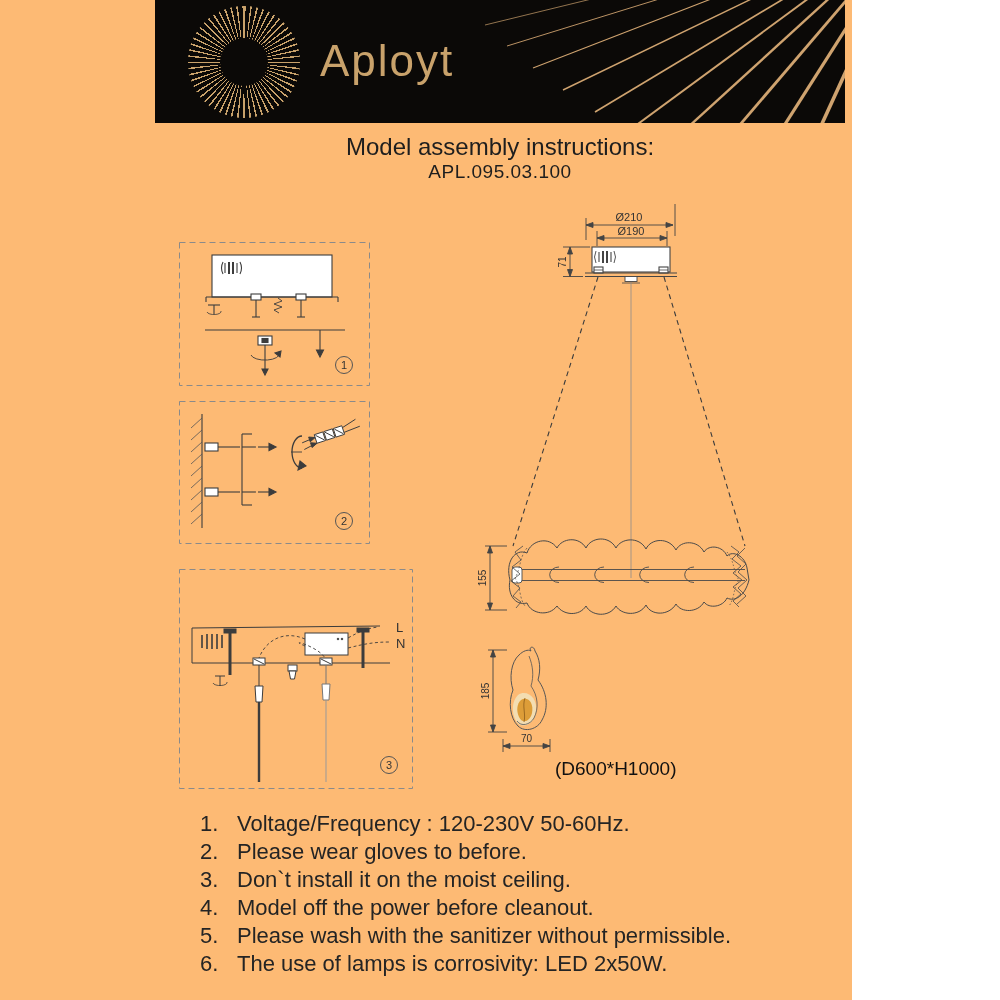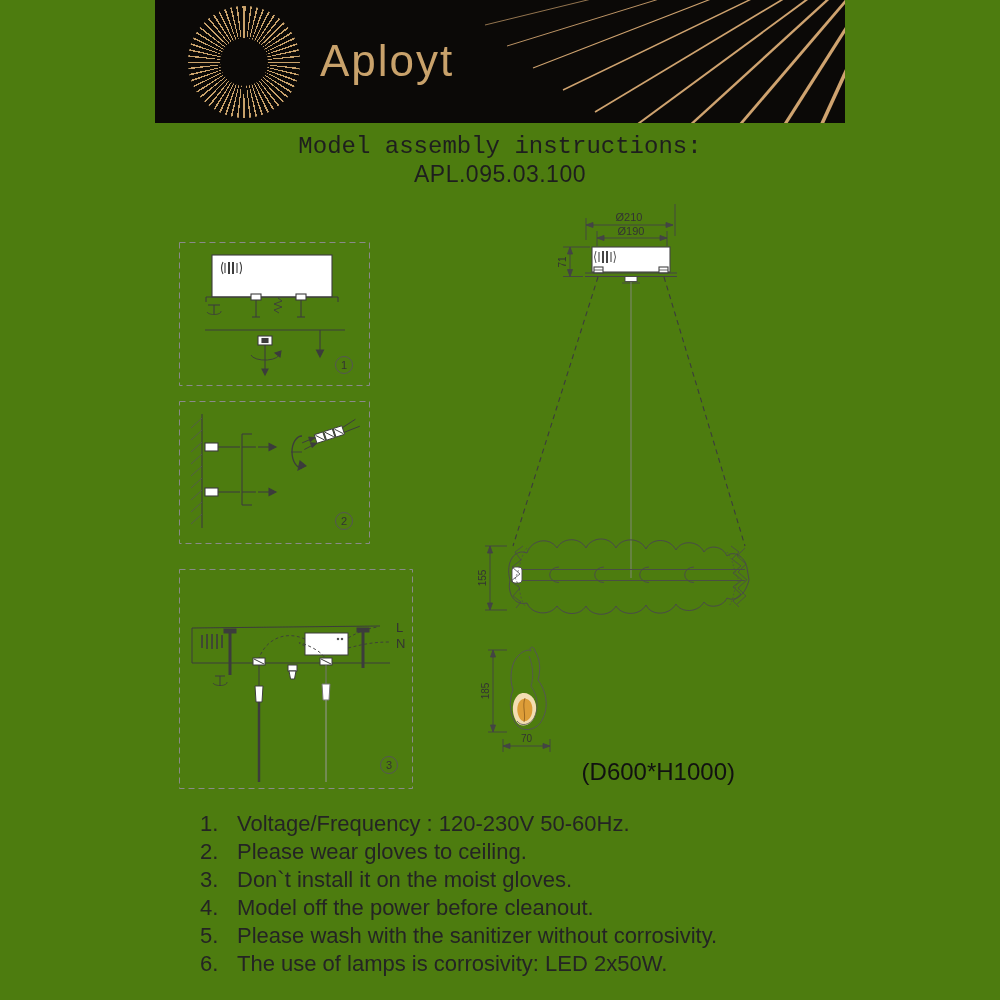--- a/index.html
+++ b/index.html
@@ -1,34 +1,34 @@
 <!DOCTYPE html>
 <html><head>
 <meta charset="utf-8">
 <style>
   html,body{margin:0;padding:0;background:#ffffff;}
-  .canvas{position:relative;width:1000px;height:1000px;background:#4d7c0f;overflow:hidden;
+  .canvas{position:relative;width:852px;height:1000px;background:#fdba74;overflow:hidden;
           font-family:"Liberation Sans",sans-serif;color:#222;}
   
   .banner{position:absolute;left:155px;top:0;width:690px;height:123px;background:#0b0907;overflow:hidden;}
   .sunburst{position:absolute;left:33px;top:6px;width:112px;height:112px;border-radius:50%;
             background:repeating-conic-gradient(#c9a26b 0deg 1.7deg,transparent 1.7deg 6.4deg);}
   .sunburst-hole{position:absolute;left:65px;top:38px;width:48px;height:48px;border-radius:50%;background:#0b0907;}
   .brand{position:absolute;left:165px;top:36px;font-size:44px;letter-spacing:2px;color:#c9a26b;font-weight:400;}
   .fan{position:absolute;left:0;top:0;}
   
-  .title{position:absolute;left:155px;top:133px;width:690px;text-align:center;font-size:24px;color:#1e1e1e;font-family:Liberation Mono, monospace;}
-  .model{position:absolute;left:155px;top:161px;width:690px;text-align:center;font-size:23px;color:#1e1e1e;letter-spacing:.5px;}
+  .title{position:absolute;left:155px;top:133px;width:690px;text-align:center;font-size:24px;color:#1e1e1e;}
+  .model{position:absolute;left:155px;top:161px;width:690px;text-align:center;font-size:19px;color:#1e1e1e;letter-spacing:.5px;}
   
   .fig{position:absolute;}
   #fig1{left:178px;top:241px;}
   #fig2{left:178px;top:400px;}
   #fig3{left:178px;top:568px;}
   #maindraw{left:455px;top:190px;}
-  .caption{position:absolute;left:555px;top:758px;width:180px;text-align:right;font-size:24px;color:#111;}
+  .caption{position:absolute;left:555px;top:758px;width:180px;text-align:left;font-size:19px;color:#111;}
   
   .instructions{position:absolute;left:200px;top:810px;margin:0;padding:0;list-style:none;
                 font-size:22px;color:#242424;}
   .instructions li{display:flex;line-height:28px;}
   .instructions .num{width:37px;flex:0 0 37px;}
   svg text{font-family:"Liberation Sans",sans-serif;fill:#333;}
 </style>
 </head>
 <body>
 
@@ -315,33 +315,33 @@
 
   <div class="caption">(D600*H1000)</div>
 
   <ol class="instructions">
     <li>
       <span class="num">1.</span>
       <span>Voltage/Frequency : 120-230V 50-60Hz.</span>
     </li>
     <li>
       <span class="num">2.</span>
-      <span>Please wear gloves to ceiling.</span>
+      <span>Please wear gloves to before.</span>
     </li>
     <li>
       <span class="num">3.</span>
-      <span>Don`t install it on the moist gloves.</span>
+      <span>Don`t install it on the moist ceiling.</span>
     </li>
     <li>
       <span class="num">4.</span>
       <span>Model off the power before cleanout.</span>
     </li>
     <li>
       <span class="num">5.</span>
-      <span>Please wash with the sanitizer without corrosivity.</span>
+      <span>Please wash with the sanitizer without permissible.</span>
     </li>
     <li>
       <span class="num">6.</span>
       <span>The use of lamps is corrosivity: LED 2x50W.</span>
     </li>
   </ol>
 
 </div>
 
 </body></html>

